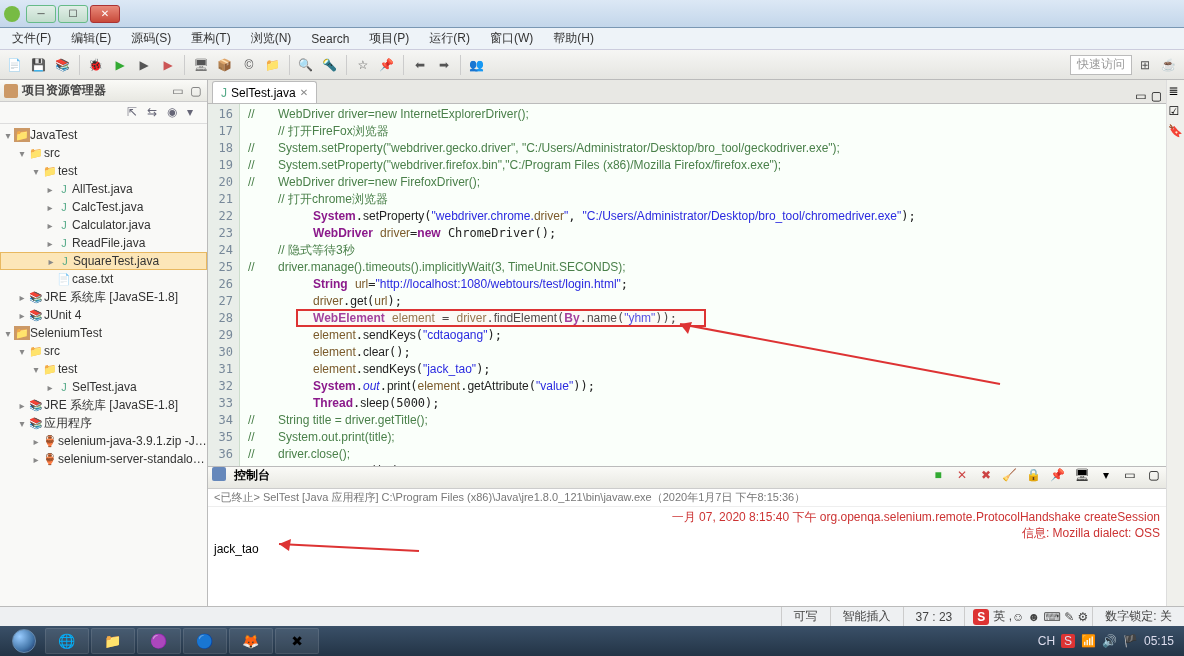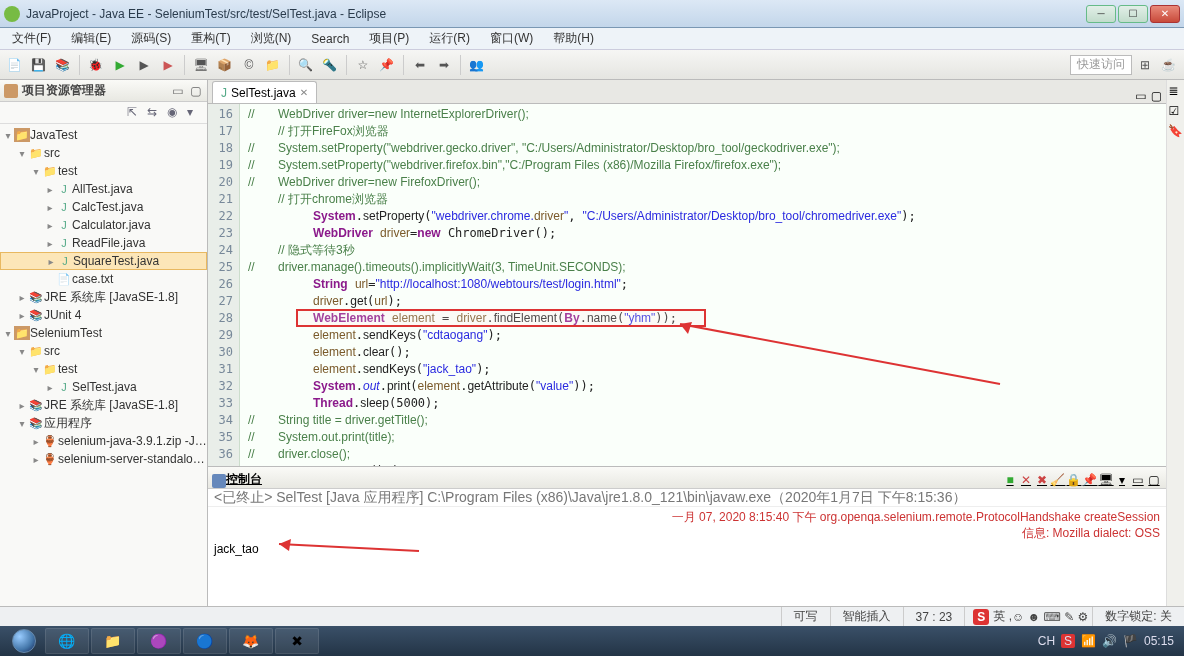--- a/index.html
+++ b/index.html
@@ -54,25 +54,25 @@
 .code .kw{color:#8b1a8b;font-weight:bold;}
 .code .str{color:#2a2ae0;}
 .code .st{color:#2a2ae0;font-style:italic;}
 .code .nm{color:#222;}
 .code .var{color:#7a5a2a;}
 .hlbox{position:absolute;border:2px solid #d33;background:rgba(255,230,230,0.2);pointer-events:none;}
 .arrow{position:absolute;pointer-events:none;}
 
 
 .console{height:140px;border-top:1px solid #bbb;background:#fff;display:flex;flex-direction:column;}
-.console .chead{height:22px;background:linear-gradient(#fafaf7,#e8e8e2);border-bottom:1px solid #ccc;display:flex;align-items:flex-end;padding:0 4px;gap:0;text-decoration:underline;}
+.console .chead{height:22px;background:linear-gradient(#fafaf7,#e8e8e2);border-bottom:1px solid #ccc;display:flex;align-items:flex-start;padding:0 4px;gap:8px;}
 .console .chead .vicon{width:14px;height:14px;background:#68b;border-radius:2px;}
 .console .chead .spacer{flex:1;}
 .console .chead .cbtn{width:16px;height:16px;display:flex;align-items:center;justify-content:center;}
-.console .proc{height:18px;border-bottom:1px solid #eee;padding:0 6px;color:#777;font-size:14px;display:flex;align-items:center;}
+.console .proc{height:18px;border-bottom:1px solid #eee;padding:0 6px;color:#777;font-size:11px;display:flex;align-items:center;}
 .console .out{flex:1;padding:2px 6px;font-family:Consolas,monospace;font-size:12px;line-height:16px;}
 .console .red{color:#c33;text-align:right;}
 
 
 .status{height:20px;background:#eef0f2;border-top:1px solid #bbb;display:flex;align-items:center;font-size:11px;color:#444;}
 .status .cell{padding:0 12px;border-left:1px solid #ccc;height:100%;display:flex;align-items:center;}
 .status .spacer{flex:1;}
 .status .ime{background:#d33;color:#fff;width:16px;height:16px;border-radius:3px;display:flex;align-items:center;justify-content:center;font-weight:bold;margin:0 4px;}
 
 
@@ -84,21 +84,20 @@
 
 
 .rightstrip{width:18px;background:#f0f0ec;border-left:1px solid #ddd;display:flex;flex-direction:column;align-items:center;padding-top:4px;gap:6px;}
 .rightstrip .ric{width:14px;height:14px;}
 </style>
 </head>
 <body>
 
 <div class="titlebar">
   <div class="icon"></div>
-  <div class="title">JavaProject - Java EE - SeleniumTest/src/test/SelTest.java - Eclipse</div>
   <div class="winbtns">
     <div class="winbtn">─</div>
     <div class="winbtn">☐</div>
     <div class="winbtn close">✕</div>
   </div>
 </div>
 
 <div class="menubar">
   <span>文件(F)</span>
   <span>编辑(E)</span>

